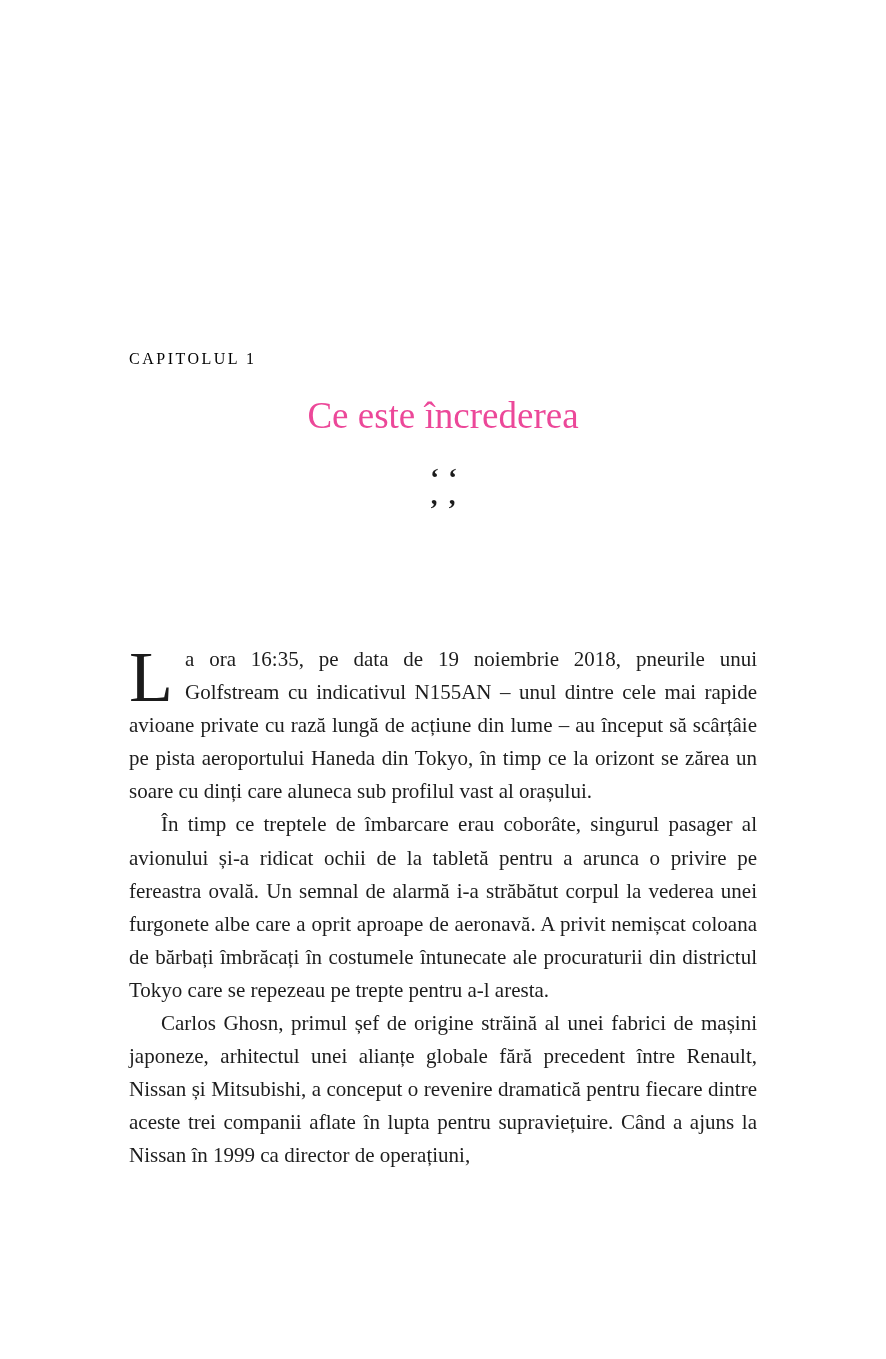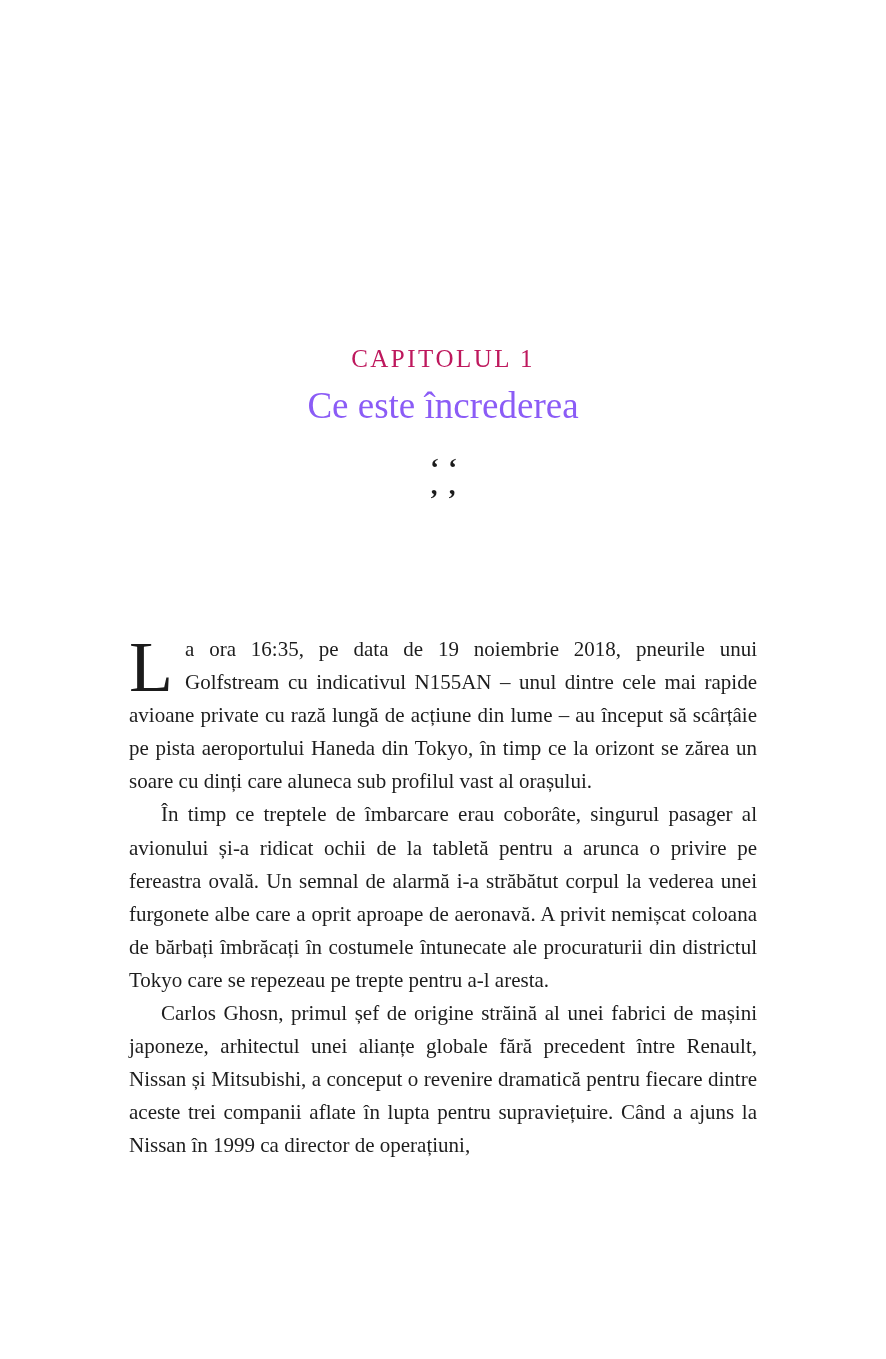--- a/index.html
+++ b/index.html
@@ -16,32 +16,31 @@
     margin: 0 auto;
     background: #ffffff;
     padding-top: 348px;
     overflow: hidden;
   }
   .content {
     width: 628px;
     margin: 0 auto;
   }
   .chapter-label {
-    text-align: center;
-    font-size: 25px;
+    font-size: 16px;
     letter-spacing: 2.5px;
-    color: #be185d;
+    color: #000000;
     line-height: 22px;
   }
   .chapter-title {
-    margin-top: 12px;
+    margin-top: 22px;
     text-align: center;
     font-size: 37px;
     font-weight: normal;
-    color: #8b5cf6;
+    color: #ec4899;
     line-height: 48px;
   }
   .ornament {
     margin-top: 34px;
     display: flex;
     justify-content: center;
   }
   .orn-grid {
     display: grid;
     grid-template-columns: 13px 13px;

